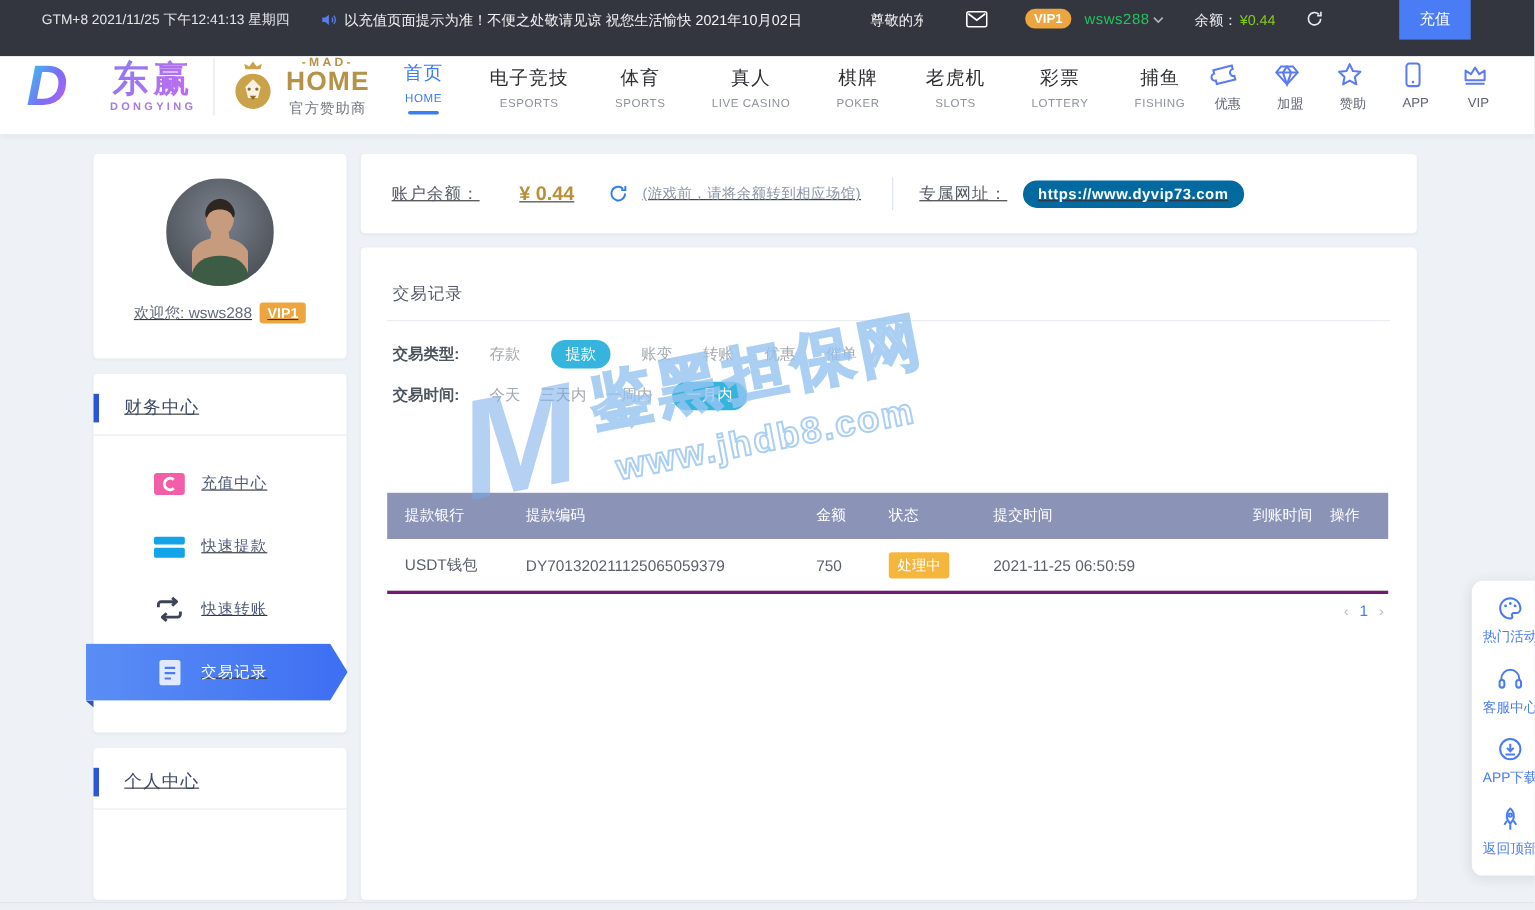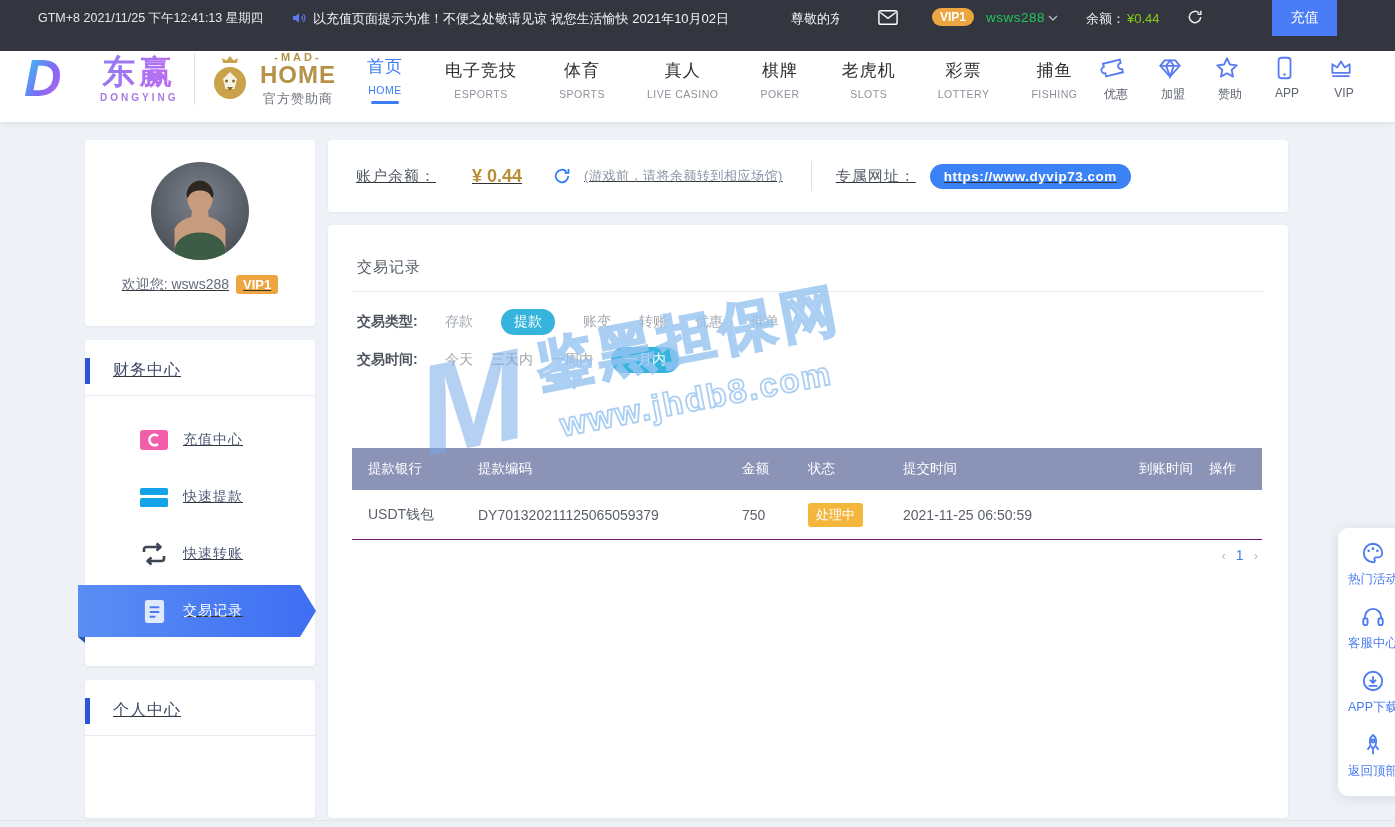--- a/index.html
+++ b/index.html
@@ -68,41 +68,41 @@
   .sb-item.active .fold { position:absolute; left:-7px; top:54px; width:0; height:0; border-top:6px solid #2b55b8; border-left:7px solid transparent; }
   .sb-item.active .ic,.sb-item.active .lbl { position:relative; z-index:3; }
   .sb-item.active .lbl { color:#fff; }
   
   .acct-card { left:328px; top:140px; width:960px; height:72px; display:flex; align-items:center; padding:0 28px; }
   .acct-card .lab { font-size:15px; color:#555b66; letter-spacing:1px; }
   .acct-card .bal { font-size:18px; font-weight:bold; color:#ba8e35; margin-left:36px; }
   .acct-card .rf { margin-left:30px; cursor:pointer; display:flex; }
   .acct-card .note { font-size:13px; color:#8b95a8; margin-left:12px; letter-spacing:.5px; }
   .acct-card .vsep { width:1px; height:30px; background:#dbe0e8; margin:0 24px 0 28px; }
-  .url-pill { margin-left:14px; background:#3b82f6; color:#fff; font-size:13.5px; font-weight:bold; padding:5px 14px; border-radius:14px; letter-spacing:.5px; cursor:pointer; }
+  .url-pill { margin-left:14px; background:#0369a1; color:#fff; font-size:13.5px; font-weight:bold; padding:5px 14px; border-radius:14px; letter-spacing:.5px; cursor:pointer; }
   
   .rec-card { left:328px; top:225px; width:960px; height:593px; }
   .rec-title { position:absolute; left:29px; top:33px; font-size:15px; color:#555b66; letter-spacing:1px; }
   .rec-div { position:absolute; left:24px; right:24px; top:66px; height:1px; background:#e7eaf0; }
   .f-row { position:absolute; left:29px; display:flex; align-items:center; }
   .f-row .f-lab { width:88px; font-size:14px; font-weight:bold; color:#4e545e; }
   .f-opts { display:flex; align-items:center; }
   .f-opt { font-size:14px; color:#a3a9b0; cursor:pointer; }
   .f-opt.on { background:#35b5de; color:#fff; padding:4px 13px; border-radius:14px; }
   .row-type { top:84px; } .row-type .f-opts { gap:28px; }
   .row-time { top:122px; } .row-time .f-opts { gap:18px; }
   .row-date { top:158px; }
   .row-date .d-lab { font-size:14px; color:#555b66; }
   .d-input { width:178px; height:36px; border:1px solid #d9dee6; border-radius:3px; margin-left:18px; padding-left:16px; font-size:15px; color:#555; outline:none; font-family:inherit; background:#fff; }
   .d-lab2 { margin-left:55px; }
   .search-btn { width:62px; height:34px; margin-left:22px; background:#35b5de; border:none; border-radius:3px; color:#fff; font-size:15px; cursor:pointer; letter-spacing:2px; }
   
   .tbl { position:absolute; left:24px; right:26px; top:223px; }
   .t-head { display:flex; align-items:center; height:42px; background:#8b93b7; color:#fff; font-size:13.5px; }
-  .t-row { display:flex; align-items:center; height:50px; font-size:14px; color:#5a5f69; border-bottom:1px solid #701a75; }
+  .t-row { display:flex; align-items:center; height:50px; font-size:14px; color:#5a5f69; border-bottom:3px solid #701a75; }
   .c1{width:118px;padding-left:16px;} .c2{width:265px;padding-left:8px;} .c3{width:60px;padding-left:7px;}
   .c4{width:100px;padding-left:13px;} .c5{width:235px;padding-left:8px;} .c6{width:70px;padding-left:9px;} .c7{flex:1;padding-left:9px;}
   .status-badge { display:inline-block; background:#f5b63e; color:#fff; font-size:13px; padding:3px 8px; border-radius:3px; }
   .pager { position:absolute; right:30px; top:322px; display:flex; align-items:center; gap:10px; font-size:13px; color:#b6bcc4; }
   .pager .pg { color:#4a7cf0; font-size:14px; cursor:pointer; }
   .pager .ar { cursor:pointer; }
   
   .wmark { position:absolute; left:415px; top:312px; display:flex; align-items:center; gap:18px; transform:rotate(-11deg); z-index:8; pointer-events:none; }
   .wmark .wm-m { font-size:128px; font-weight:bold; font-style:italic; color:rgba(118,170,233,.55); line-height:110px; }
   .wm-col .l1 { font-size:56px; font-weight:bold; letter-spacing:6px; color:transparent; -webkit-text-stroke:2.5px rgba(150,195,240,.8); }

